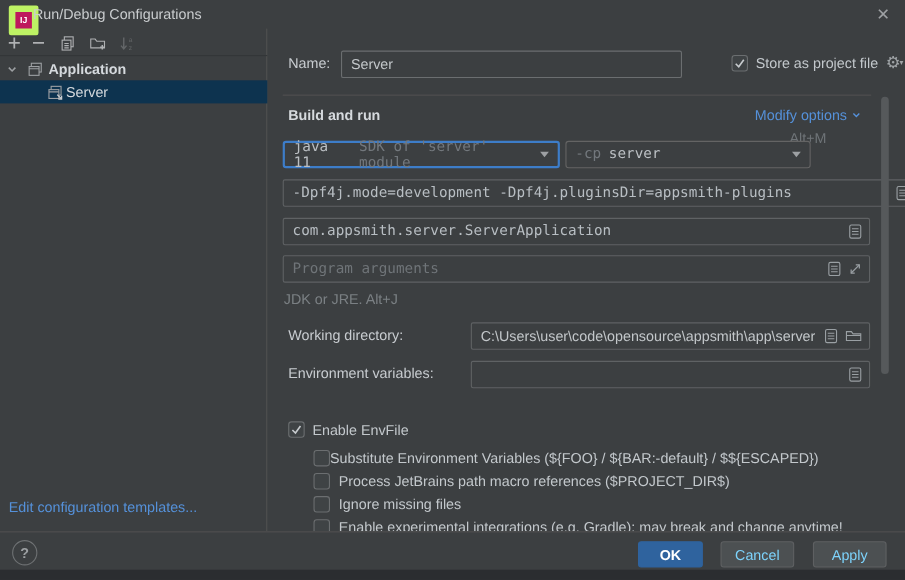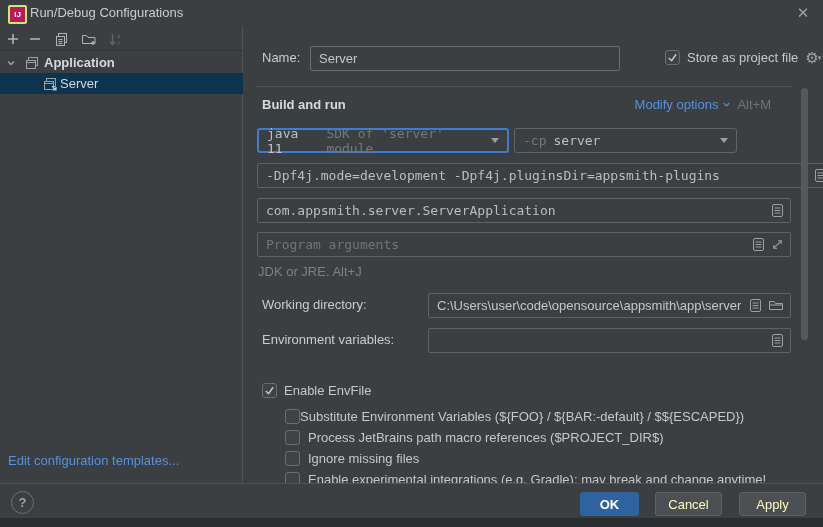--- a/index.html
+++ b/index.html
@@ -11,21 +11,21 @@
   }
   .abs{position:absolute;}
   svg{display:block;}
 
   
   .dialog{left:0;top:0;width:823px;height:518px;background:#3c3f41;}
 
   
   .titlebar{left:0;top:0;width:823px;height:26px;}
   .logo{left:8px;top:5px;width:15px;height:15px;background:#be185d;
-        border:2px solid #bef264;border-radius:2px;color:#fff;
+        border:6px solid #bef264;border-radius:2px;color:#fff;
         font:bold 8px "Liberation Sans",sans-serif;display:flex;align-items:center;justify-content:center;}
   .wtitle{left:30px;top:5px;color:#c9ccce;}
   .close{right:10px;top:3px;width:20px;height:20px;color:#9da0a3;font-size:15px;
          display:flex;align-items:center;justify-content:center;cursor:default;}
 
   
   .sidebar{left:0;top:26px;width:243px;height:457px;border-right:1px solid #515151;box-sizing:border-box;padding-left:15px;}
   .toolbar{left:0;top:1px;width:243px;height:24px;border-bottom:1px solid #333638;box-sizing:border-box;}
   .tbicon{top:3px;width:18px;height:18px;display:flex;align-items:center;justify-content:center;}
   .tree-row{left:0;width:243px;height:21px;display:flex;align-items:center;color:#d5d9dd;}
@@ -33,21 +33,21 @@
   .row-server{top:47px;background:#0d334f;}
   .edit-link{left:8px;top:427px;color:#5591da;cursor:pointer;}
 
   
   .rightpanel{left:244px;top:26px;width:579px;height:457px;overflow:hidden;}
   .lbl{color:#c8ccd0;}
   .hint{color:#7b8084;}
   .mono{font-family:"DejaVu Sans Mono",monospace;}
   .divider{left:13px;top:60px;width:535px;height:1px;background:#515151;}
   .section-title{left:18px;top:71px;color:#d6dade;font-weight:bold;}
-  .modify-row{top:71px;right:52px;display:flex;align-items:center;gap:6px;}
+  .modify-row{top:71px;right:40px;display:flex;align-items:center;gap:6px;flex-direction:column;}
   .modify-link{color:#5591da;display:flex;align-items:center;gap:4px;cursor:pointer;}
   .shortcut{color:#6f7478;}
 
   .combo{height:25px;box-sizing:border-box;border-radius:3px;background:#3c3f41;
          display:flex;align-items:center;padding:0 8px;gap:0;}
   .combo .arrow{margin-left:auto;width:0;height:0;border-left:4px solid transparent;
                 border-right:4px solid transparent;border-top:5px solid #9da0a3;}
   .combo1{left:13px;top:102px;width:252px;border:2px solid #3d7dc9;}
   .combo2{left:270px;top:102px;width:223px;border:1px solid #646464;}
   .combo .val{color:#bcc0c4;}
@@ -72,21 +72,21 @@
             border-radius:3px;background:#3f4345;display:flex;align-items:center;justify-content:center;cursor:pointer;}
   .checkbox svg{display:none;}
   .checkbox.checked svg{display:block;}
   .cb-label{color:#c3c8cc;}
 
   
   .footer{left:0;top:483px;width:823px;height:35px;background:#3c3f41;
           border-top:1px solid #515151;box-sizing:border-box;}
   .help{left:11px;top:7px;width:21px;height:21px;border:1px solid #6e7173;border-radius:50%;
         color:#9da0a3;font-weight:bold;display:flex;align-items:center;justify-content:center;cursor:pointer;}
-  .btn{top:8px;height:24px;box-sizing:border-box;border-radius:3px;color:#fef9c3;
+  .btn{top:8px;height:24px;box-sizing:border-box;border-radius:3px;color:#7dd3fc;
        display:flex;align-items:center;justify-content:center;cursor:pointer;
        background:#4c5052;border:1px solid #5e6062;}
   .btn-ok{left:580px;width:59px;background:#2f639e;border-color:#2f639e;font-weight:bold;color:#fff;}
   .btn-cancel{left:655px;width:67px;}
   .btn-apply{left:739px;width:67px;}
 
   .scroll-thumb{left:801px;top:88px;width:7px;height:252px;background:#56595b;border-radius:4px;cursor:pointer;}
   .bottom-strip{left:0;top:518px;width:823px;height:9px;background:#2b2d30;}
 </style>
 </head>

